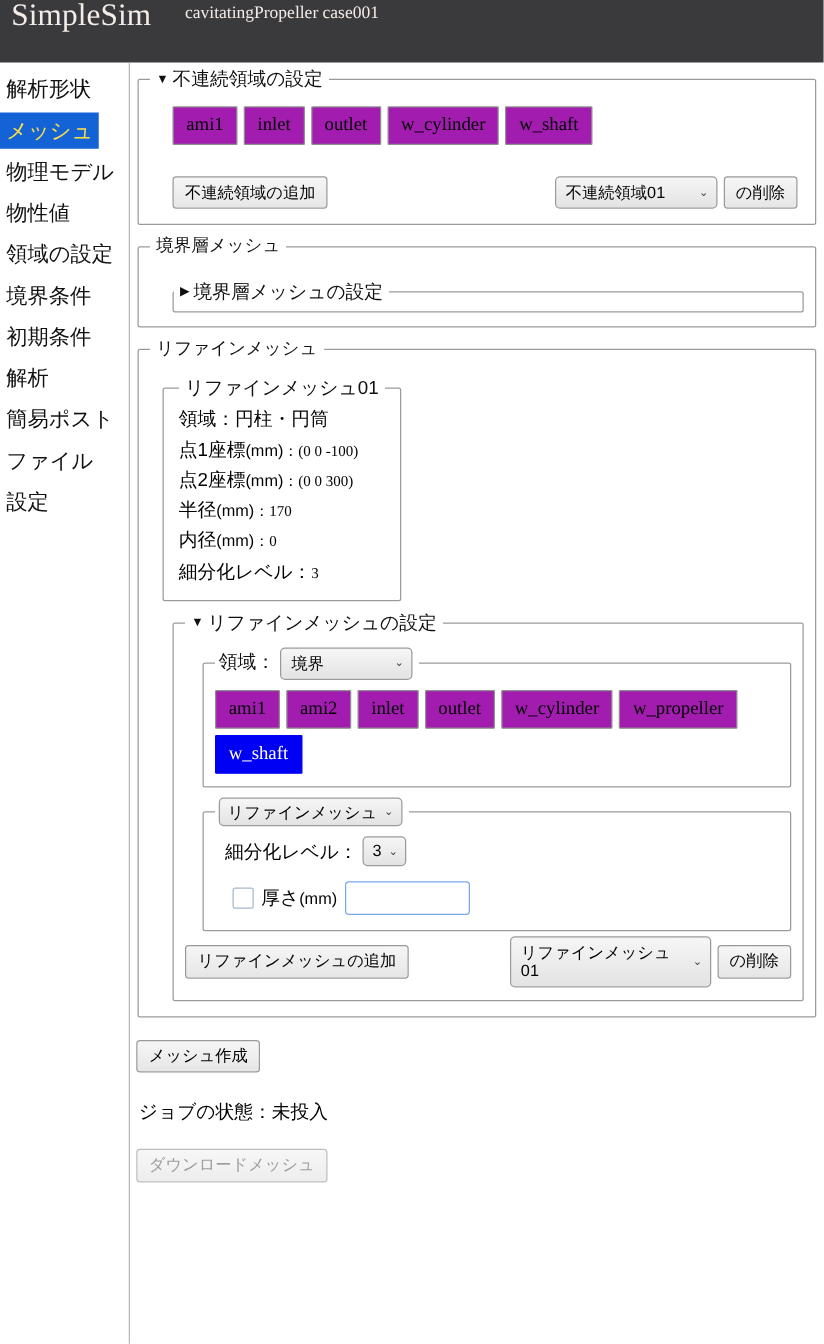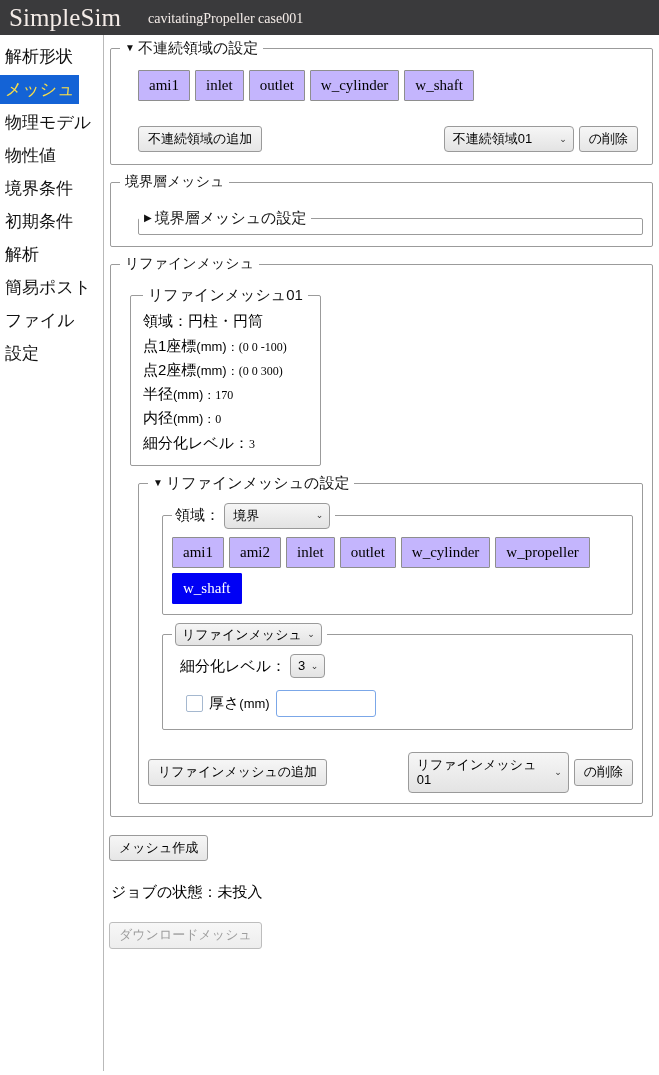--- a/index.html
+++ b/index.html
@@ -11,24 +11,23 @@
     width: 659px;
     height: 1075px;
     font-family: "Liberation Sans", sans-serif;
     font-size: 13px;
     color: #000000;
     overflow: hidden;
   }
 
   
   .topbar {
-    height: 35px;
+    height: 50px;
     background: #3a3a3c;
     display: flex;
-    align-items: center;
     box-sizing: border-box;
     padding-left: 9px;
   }
   .brand {
     color: #f4ece8;
     font-family: "Liberation Serif", serif;
     font-size: 25px;
     line-height: 1;
     letter-spacing: 0.1px;
   }
@@ -99,21 +98,21 @@
   }
 
   
   .chips {
     display: flex;
     flex-wrap: wrap;
     gap: 5px;
   }
   .chip {
     border: 1px solid #8e8e8e;
-    background: #c4b5fd;
+    background: #a21caf;
     font-family: "Liberation Serif", serif;
     font-size: 15px;
     padding: 7px 10px;
     line-height: 1;
     cursor: pointer;
     border-radius: 1px;
     color: #000;
   }
   .chip.selected {
     background: #0000f5;
@@ -229,20 +228,21 @@
   <span class="case-title">cavitatingPropeller case001</span>
 </div>
 
 <div class="shell">
 
   <div class="sidebar">
     <div class="nav-item">解析形状</div>
     <div class="nav-item active">メッシュ</div>
     <div class="nav-item">物理モデル</div>
     <div class="nav-item">物性値</div>
+    <div class="nav-item">領域の設定</div>
     <div class="nav-item">境界条件</div>
     <div class="nav-item">初期条件</div>
     <div class="nav-item">解析</div>
     <div class="nav-item">簡易ポスト</div>
     <div class="nav-item">ファイル</div>
     <div class="nav-item">設定</div>
   </div>
 
   <div class="content">
 
@@ -346,21 +346,21 @@
             </span>
           </div>
 
           <div class="row" style="margin:12px 0 0 14px;gap:6px;">
             <span class="chk"></span>
             <span class="lbl"><span>厚さ</span><span class="unit">(mm)</span></span>
             <input class="txtinput" type="text" value="" style="">
           </div>
         </fieldset>
 
-        <div class="row-between" style="margin:22px 0 0 0;gap:26px;">
+        <div class="row-between" style="margin:4px 0 0 0;gap:26px;">
           <button class="btn">リファインメッシュの追加</button>
           <div class="row" style="gap:5px;">
             <div class="sel" style="width:131px;">
               <span>リファインメッシュ01</span>
               <span class="caret">⌄</span>
             </div>
             <button class="btn">の削除</button>
           </div>
         </div>
       </fieldset>

